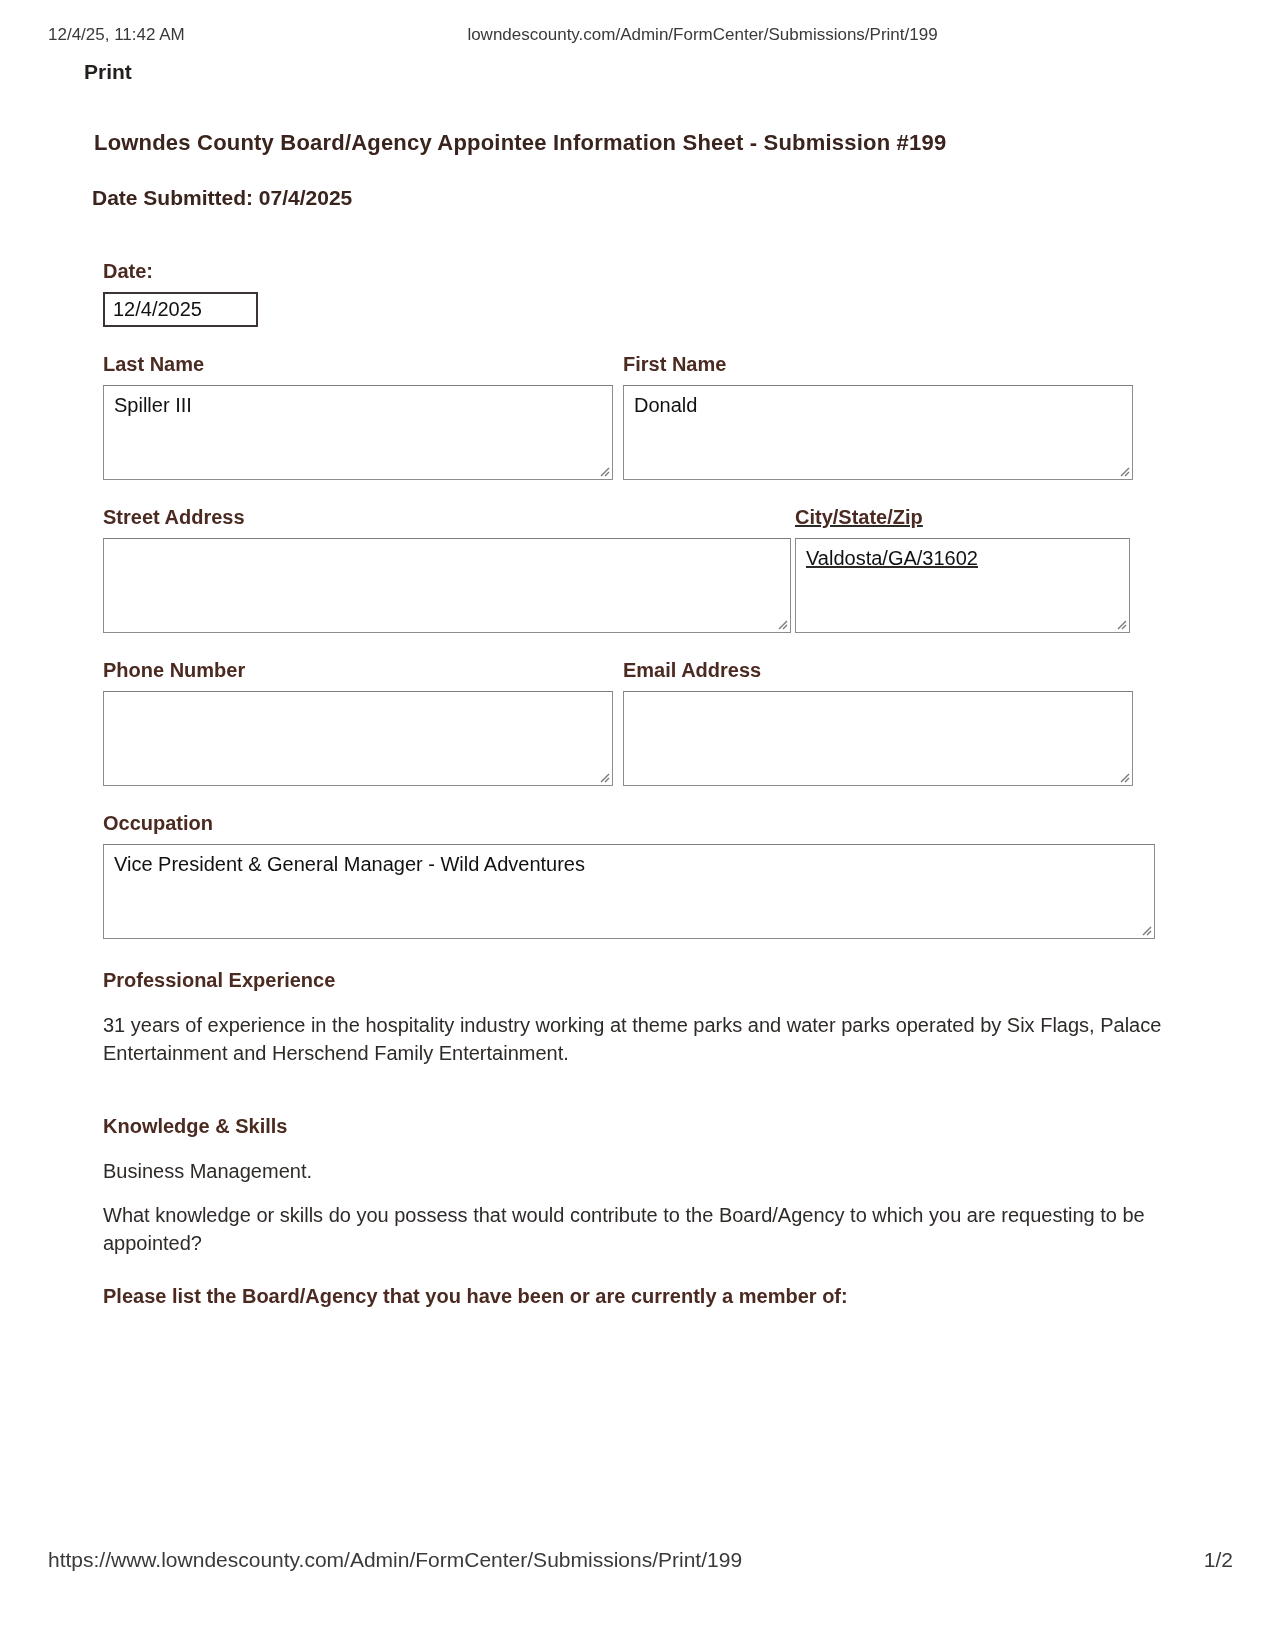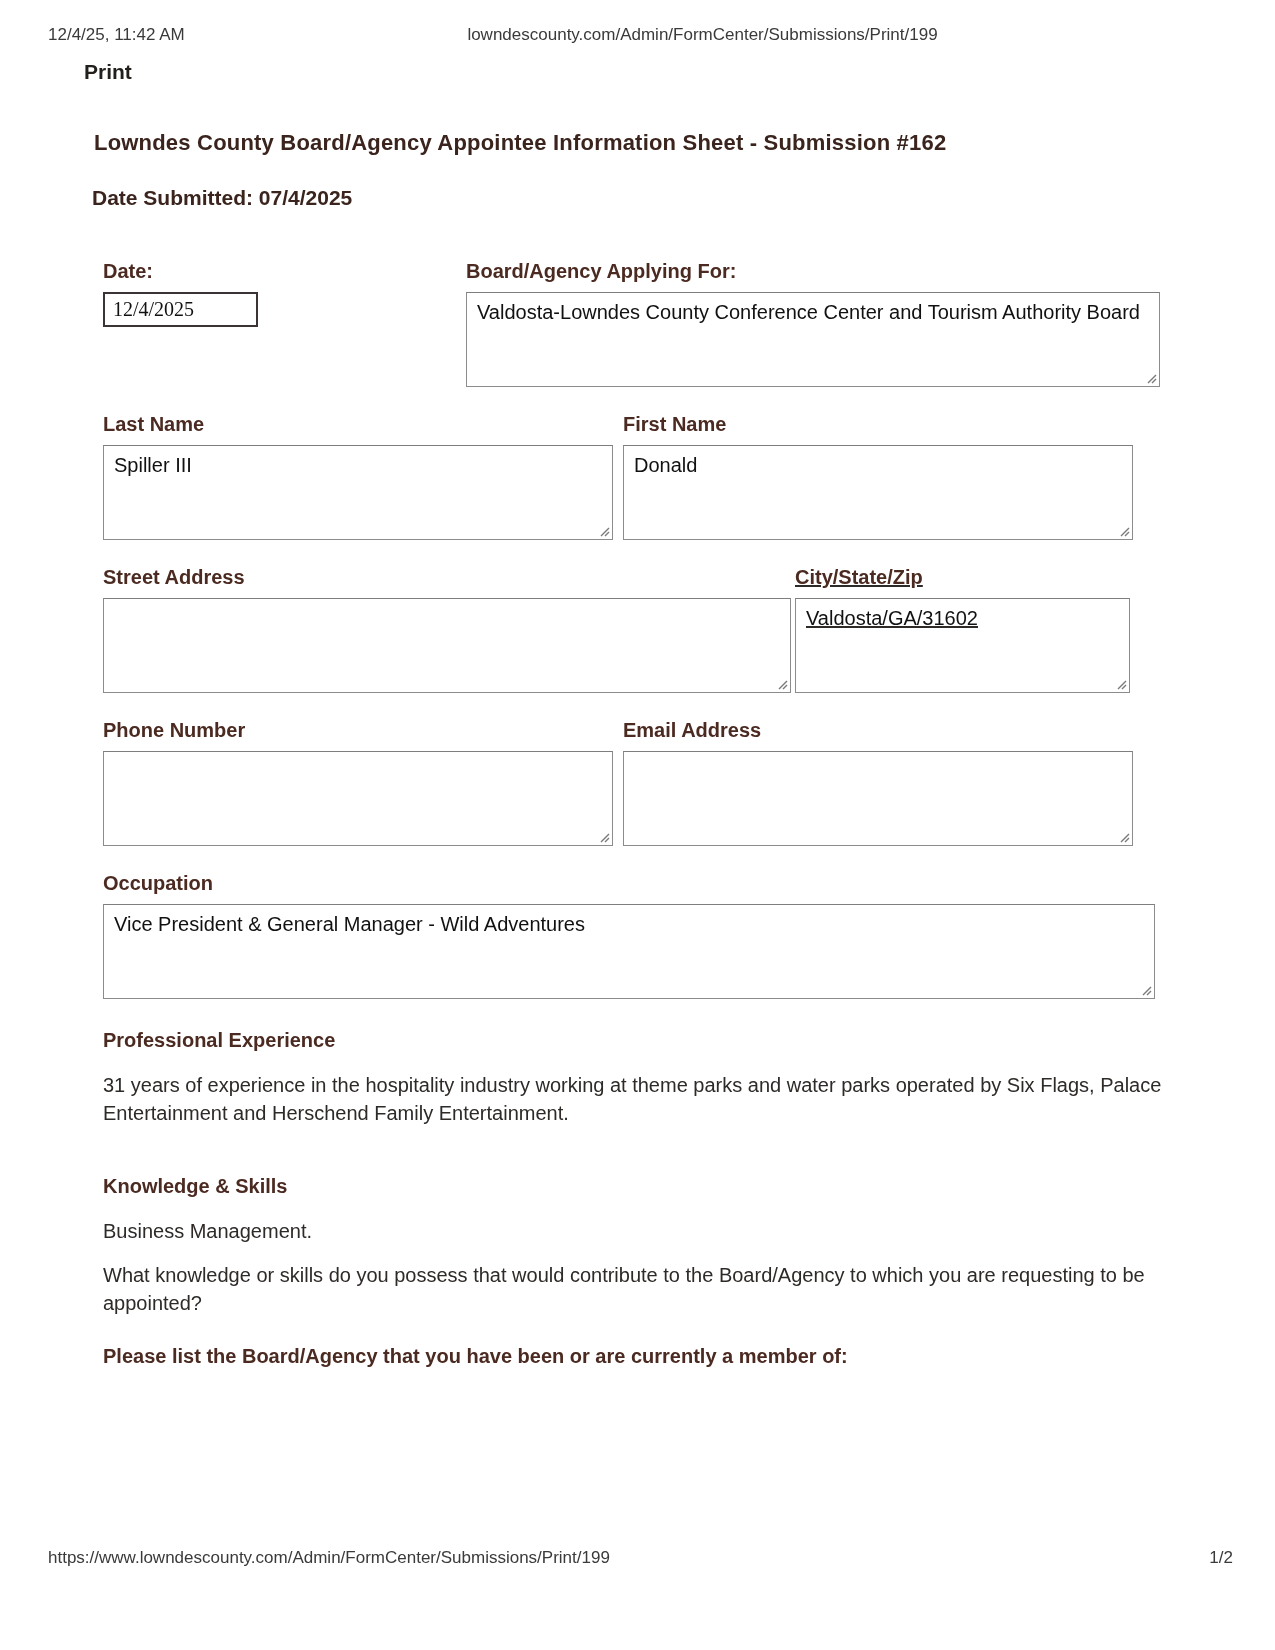--- a/index.html
+++ b/index.html
@@ -68,21 +68,20 @@
   .input-box {
     width: 155px;
     height: 35px;
     border: 2px solid #3c3434;
     background: #fff;
     display: flex;
     align-items: center;
     padding: 0 8px;
     font-size: 20px;
     color: #111;
-    font-family: Liberation Serif, serif;
   }
 
   
   .ta {
     position: relative;
     border: 1px solid #8c8c8c;
     border-top-color: #7e7e7e;
     background: #fff;
     height: 95px;
     padding: 7px 10px;
@@ -116,61 +115,52 @@
     line-height: 28px;
     color: #2e2a28;
   }
 
   
   .print-footer {
     position: absolute;
     top: 1548px; left: 48px; right: 42px;
     display: flex;
     justify-content: space-between;
-    font-size: 17px;
+    font-size: 21px;
     color: #3a3a3a;
   }
 </style>
 </head>
 <body>
 
 <div class="page">
 
   <div class="print-header">
     <span class="ph-left">12/4/25, 11:42 AM</span>
     <span class="ph-center">lowndescounty.com/Admin/FormCenter/Submissions/Print/199</span>
     <span class="ph-right"></span>
   </div>
 
   <div class="doc">
 
     <div class="print-label">Print</div>
 
-    <h1 class="title">Lowndes County Board/Agency Appointee Information Sheet - Submission #162</h1>
+    <h1 class="title">Lowndes County Board/Agency Appointee Information Sheet - Submission #199</h1>
 
     <div class="date-submitted">Date Submitted: 07/4/2025</div>
 
     <div class="form">
 
       <div class="row first">
         <div class="w259">
           <div class="flabel">Date:</div>
           <div class="input-box">
             <span>12/4/2025</span>
           </div>
         </div>
-        <div class="w694" style="margin-left:104px">
-          <div class="flabel">Board/Agency Applying For:</div>
-          <div class="ta">
-            <span>Valdosta-Lowndes County Conference Center and Tourism Authority Board</span>
-            <svg class="grip" width="12" height="12" viewBox="0 0 12 12">
-                <path d="M3 11 L11 3 M7 11 L11 7" stroke="#7a7a7a" stroke-width="1.4" fill="none"></path>
-              </svg>
-          </div>
-        </div>
       </div>
 
       <div class="row">
         <div class="w510">
           <div class="flabel">Last Name</div>
           <div class="ta">
             <span>Spiller III</span>
             <svg class="grip" width="12" height="12" viewBox="0 0 12 12">
                 <path d="M3 11 L11 3 M7 11 L11 7" stroke="#7a7a7a" stroke-width="1.4" fill="none"></path>
               </svg>

